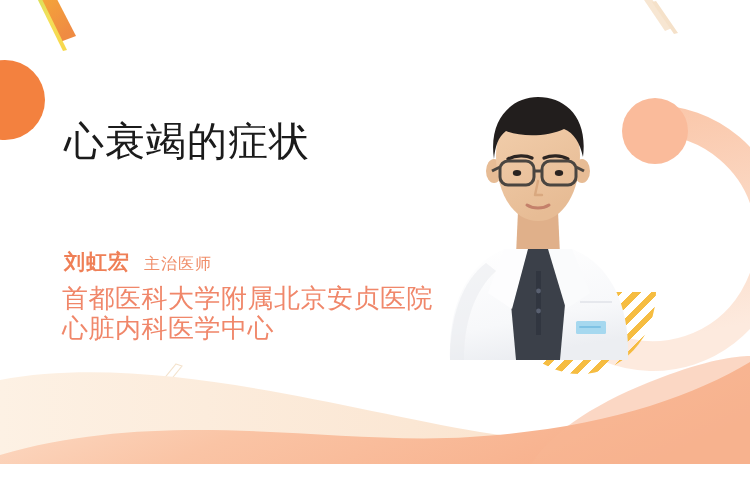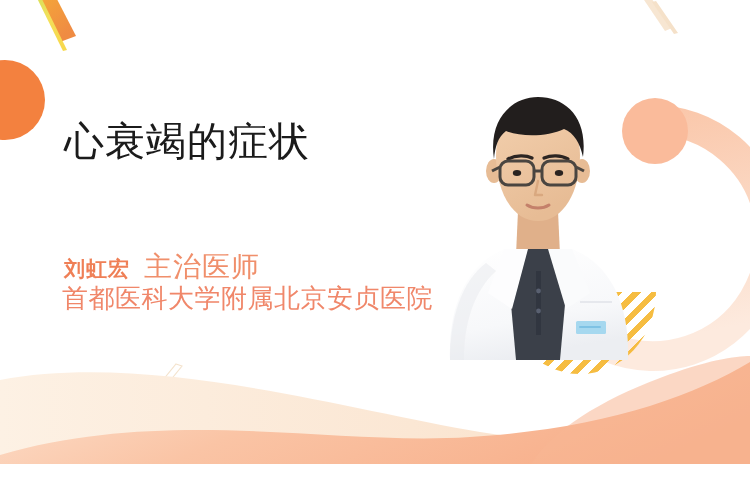--- a/index.html
+++ b/index.html
@@ -88,21 +88,21 @@
     top: 248px;
     white-space: nowrap;
   }
   #doctor-name {
     font-size: 21px;
     font-weight: bold;
     color: #ef7f56;
     letter-spacing: 1px;
   }
   #doctor-role {
-    font-size: 28px;
+    font-size: 16px;
     font-weight: 400;
     color: #f08f6b;
     letter-spacing: 1px;
     margin-left: 14px;
   }
   #affiliation {
     position: absolute;
     left: 62px;
     top: 283px;
     font-size: 26px;
@@ -250,15 +250,16 @@
   </div>
 
   <div id="title">心衰竭的症状</div>
 
   <div id="byline">
     <span id="doctor-name">刘虹宏</span><span id="doctor-role">主治医师</span>
   </div>
 
   <div id="affiliation">
     <div>首都医科大学附属北京安贞医院</div>
+    <div>心脏内科医学中心</div>
   </div>
 
 </div>
 
 </body></html>

